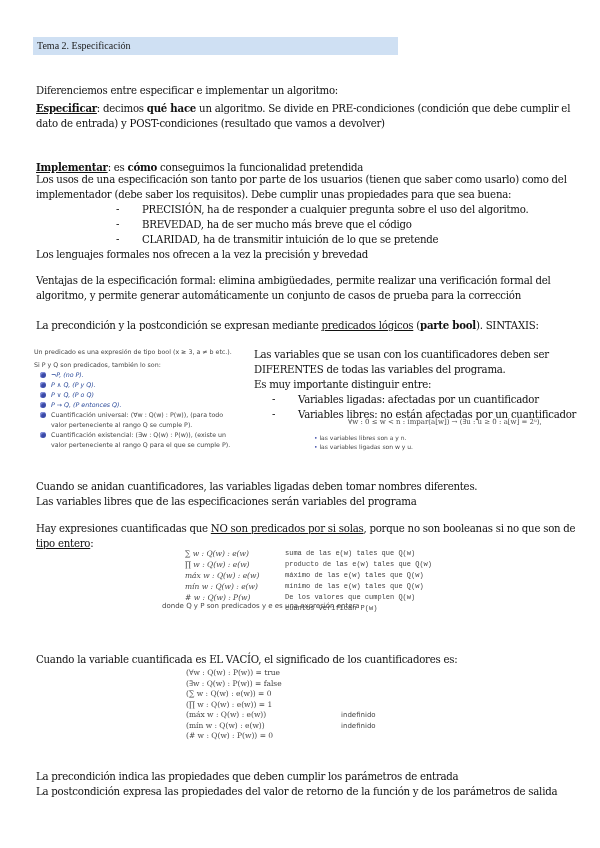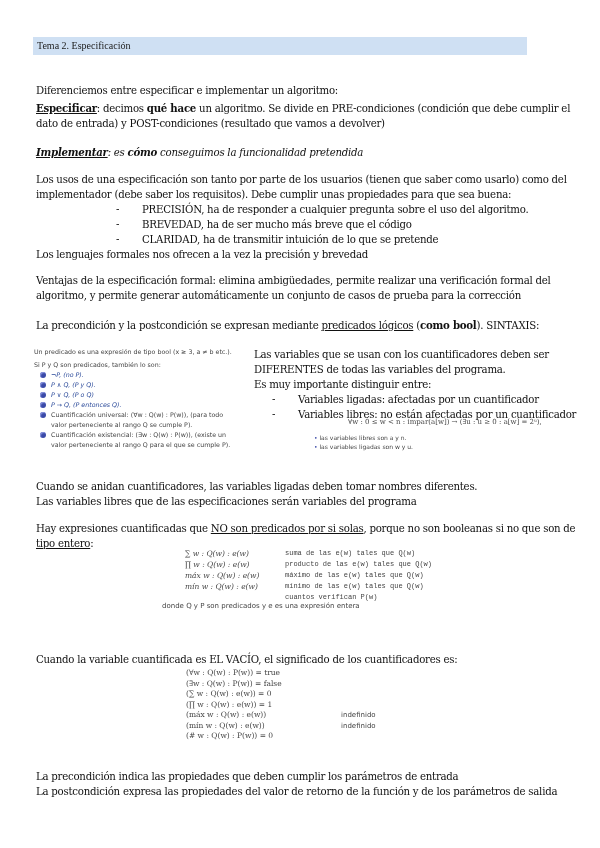--- a/index.html
+++ b/index.html
@@ -1,19 +1,19 @@
 <!DOCTYPE html>
 <html><head>
   <meta charset="utf-8">
   <style>
     * { box-sizing: border-box; margin: 0; padding: 0; }
     html, body { width: 600px; height: 848px; background: #ffffff; overflow: hidden; }
     body { font-family: "DejaVu Serif", serif; color: #111; font-size: 10.2px; position: relative; }
     .page { position: absolute; left: 0; top: 0; width: 600px; height: 848px; }
-    .header-bar { position: absolute; left: 33px; top: 37px; width: 494px; height: 18px; background: #cfe0f3; font-family: "Liberation Serif", serif; font-size: 10px; line-height: 18px; padding-left: 4px; color: #222; }
+    .header-bar { position: absolute; left: 33px; top: 37px; width: 365px; height: 18px; background: #cfe0f3; font-family: "Liberation Serif", serif; font-size: 10px; line-height: 18px; padding-left: 4px; color: #222; }
     .blk { position: absolute; left: 36px; width: 545px; line-height: 15px; letter-spacing: -0.25px; }
     .kw { font-weight: bold; text-decoration: underline; }
     b { font-weight: bold; }
     u { text-decoration: underline; }
     .dash-list { list-style: none; padding-left: 80px; }
     .dash-list li { position: relative; padding-left: 26px; }
     .dash-list li::before { content: "-"; position: absolute; left: 0; }
     .img-pred { position: absolute; left: 34px; top: 347px; width: 220px; height: 118px; font-family: "DejaVu Sans", sans-serif; font-size: 6.3px; color: #444; line-height: 10px; }
     .img-pred .row { white-space: nowrap; }
     .img-pred .bul { padding-left: 6px; position: relative; }
@@ -44,38 +44,38 @@
   <div class="header-bar">
     <span>Tema 2. Especificación</span>
   </div>
 
   <div class="blk" style="top:83px;">Diferenciemos entre especificar e implementar un algoritmo:</div>
 
   <div class="blk" style="top:101px;">
     <span class="kw">Especificar</span><span>: decimos </span><b>qué hace</b><span> un algoritmo. Se divide en PRE-condiciones (condición que debe cumplir el dato de entrada) y POST-condiciones (resultado que vamos a devolver)</span>
   </div>
 
-  <div class="blk" style="top:145px;font-style:italic;">
+  <div class="blk" style="top:160px;">
     <span class="kw">Implementar</span><span>: es </span><b>cómo</b><span> conseguimos la funcionalidad pretendida</span>
   </div>
 
   <div class="blk" style="top:172px;">
     <div>Los usos de una especificación son tanto por parte de los usuarios (tienen que saber como usarlo) como del implementador (debe saber los requisitos). Debe cumplir unas propiedades para que sea buena:</div>
     <ul class="dash-list">
       <li>PRECISIÓN, ha de responder a cualquier pregunta sobre el uso del algoritmo.</li>
       <li>BREVEDAD, ha de ser mucho más breve que el código</li>
       <li>CLARIDAD, ha de transmitir intuición de lo que se pretende</li>
     </ul>
     <div>Los lenguajes formales nos ofrecen a la vez la precisión y brevedad</div>
   </div>
 
   <div class="blk" style="top:273px;">Ventajas de la especificación formal: elimina ambigüedades, permite realizar una verificación formal del algoritmo, y permite generar automáticamente un conjunto de casos de prueba para la corrección</div>
 
   <div class="blk" style="top:318px;">
-    <span>La precondición y la postcondición se expresan mediante </span><u>predicados lógicos</u><span> (</span><b>como bool</b><span>). SINTAXIS:</span>
+    <span>La precondición y la postcondición se expresan mediante </span><u>predicados lógicos</u><span> (</span><b>parte bool</b><span>). SINTAXIS:</span>
   </div>
 
   <div class="img-pred">
     <div class="row">Un predicado es una expresión de tipo bool (x ≥ 3, a ≠ b etc.).</div>
     <div class="row" style="margin-top:3px;">Si P y Q son predicados, también lo son:</div>
     <div class="row bul"><span class="dot"></span><span class="m">¬P, (no P).</span></div>
     <div class="row bul"><span class="dot"></span><span class="m">P ∧ Q, (P y Q).</span></div>
     <div class="row bul"><span class="dot"></span><span class="m">P ∨ Q, (P o Q)</span></div>
     <div class="row bul"><span class="dot"></span><span class="m">P → Q, (P entonces Q).</span></div>
     <div class="row bul"><span class="dot"></span><span>Cuantificación universal: (∀w : Q(w) : P(w)), (para todo</span></div>
@@ -121,20 +121,24 @@
       </div>
     <div class="qr">
         <span class="qe">máx w : Q(w) : e(w)</span>
         <span class="qd">máximo de las e(w) tales que Q(w)</span>
       </div>
     <div class="qr">
         <span class="qe">mín w : Q(w) : e(w)</span>
         <span class="qd">mínimo de las e(w) tales que Q(w)</span>
       </div>
     <div class="qr">
+        <span class="qe"># w : Q(w) : P(w)</span>
+        <span class="qd">De los valores que cumplen Q(w)</span>
+      </div>
+    <div class="qr">
         <span class="qe"></span>
         <span class="qd">cuantos verifican P(w)</span>
       </div>
   </div>
   <div class="quant-note">donde Q y P son predicados y e es una expresión entera</div>
 
   <div class="blk" style="top:652px;">Cuando la variable cuantificada es EL VACÍO, el significado de los cuantificadores es:</div>
 
   <div class="empty-table">
     <div class="er">

